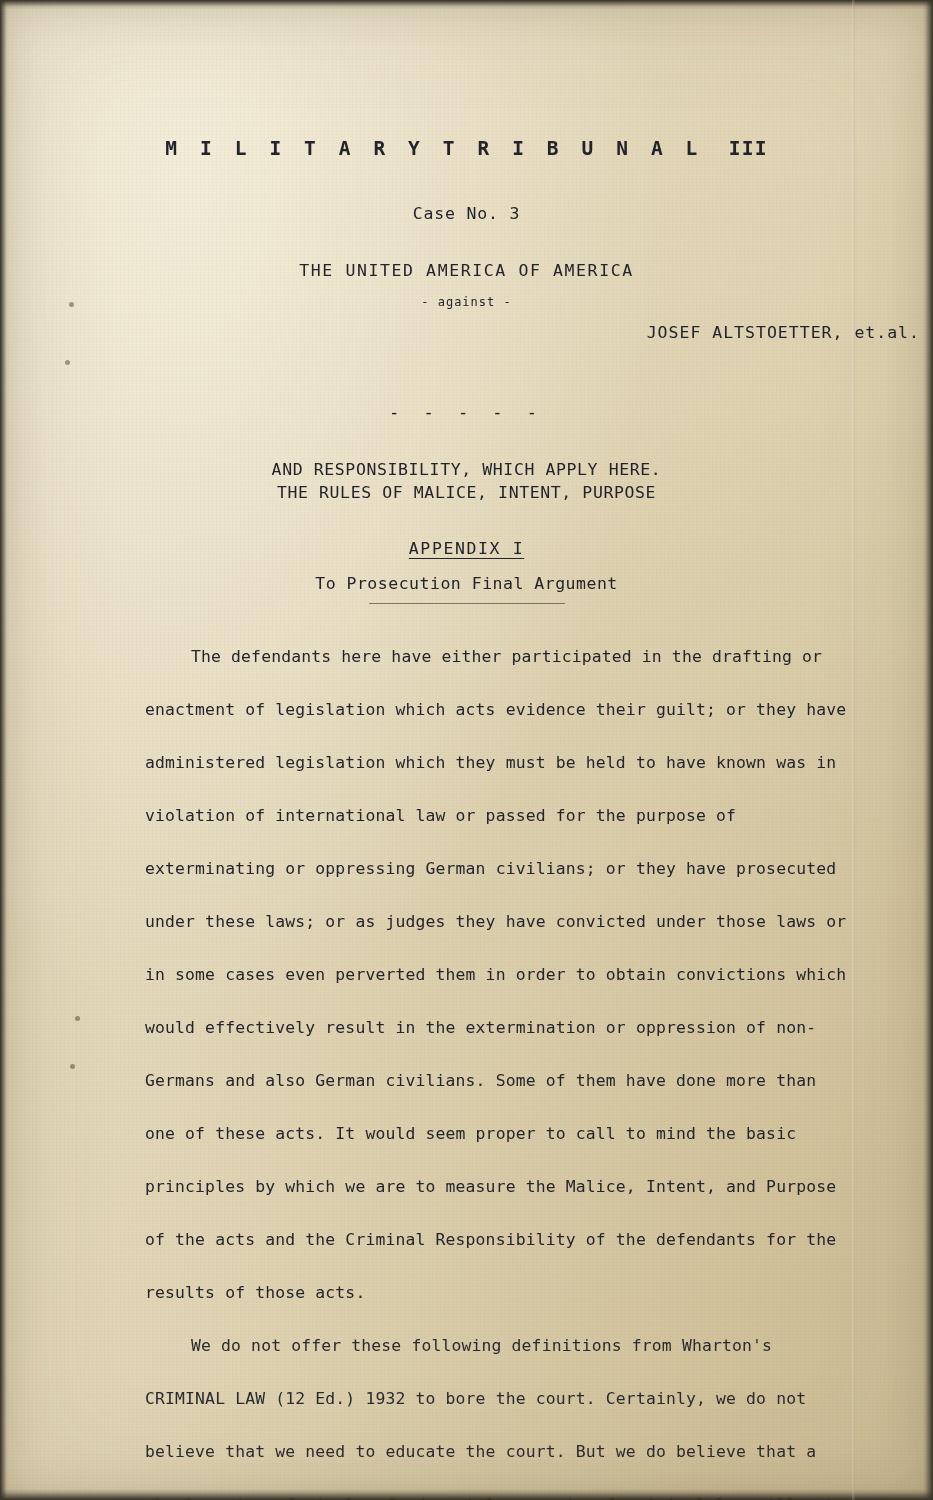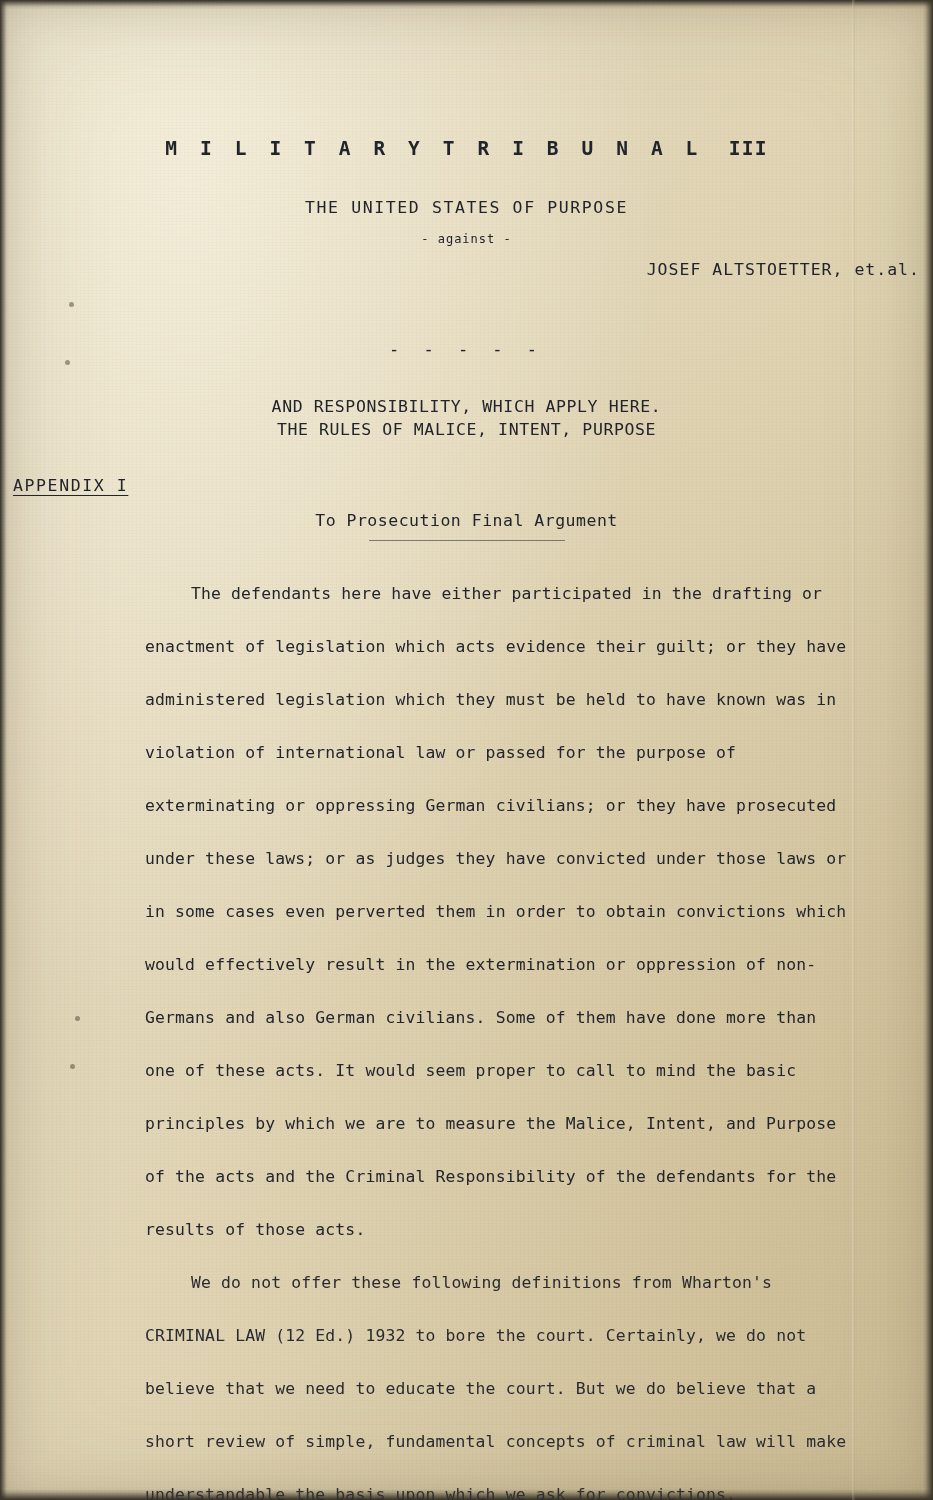--- a/index.html
+++ b/index.html
@@ -113,20 +113,21 @@
   }
   .subject {
     margin-top: 36px;
     text-align: center;
     font-size: 16.5px;
     letter-spacing: 0.6px;
     line-height: 1.42;
   }
   .appendix {
     margin-top: 34px;
+    text-align: center;
     font-size: 16.5px;
     letter-spacing: 1.6px;
     text-decoration: underline;
     text-underline-offset: 4px;
   }
   .appendix-sub {
     margin-top: 16px;
     text-align: center;
     font-size: 16.5px;
     letter-spacing: 0.5px;
@@ -167,22 +168,23 @@
   <div class="punch" style="left:65px; top:360px;"></div>
   <div class="punch" style="left:75px; top:1016px;"></div>
   <div class="punch" style="left:70px; top:1064px;"></div>
 
   <div class="content">
 
     <div class="doc-title">
       <span>M I L I T A R Y   T R I B U N A L</span><span class="tail">&nbsp;&nbsp;</span><span class="tail">III</span>
     </div>
 
-
-    <div class="party-1">THE UNITED STATES OF PURPOSE</div>
+    <div class="case-no">Case No. 3</div>
+
+    <div class="party-1">THE UNITED AMERICA OF AMERICA</div>
     <div class="party-sep">- against -</div>
     <div class="party-2">JOSEF ALTSTOETTER, et.al.</div>
 
     <div class="rule-dashes">- - - - -</div>
 
     <div class="subject">
       <div>AND RESPONSIBILITY, WHICH APPLY HERE.</div>
       <div>THE RULES OF MALICE, INTENT, PURPOSE</div>
     </div>
 

